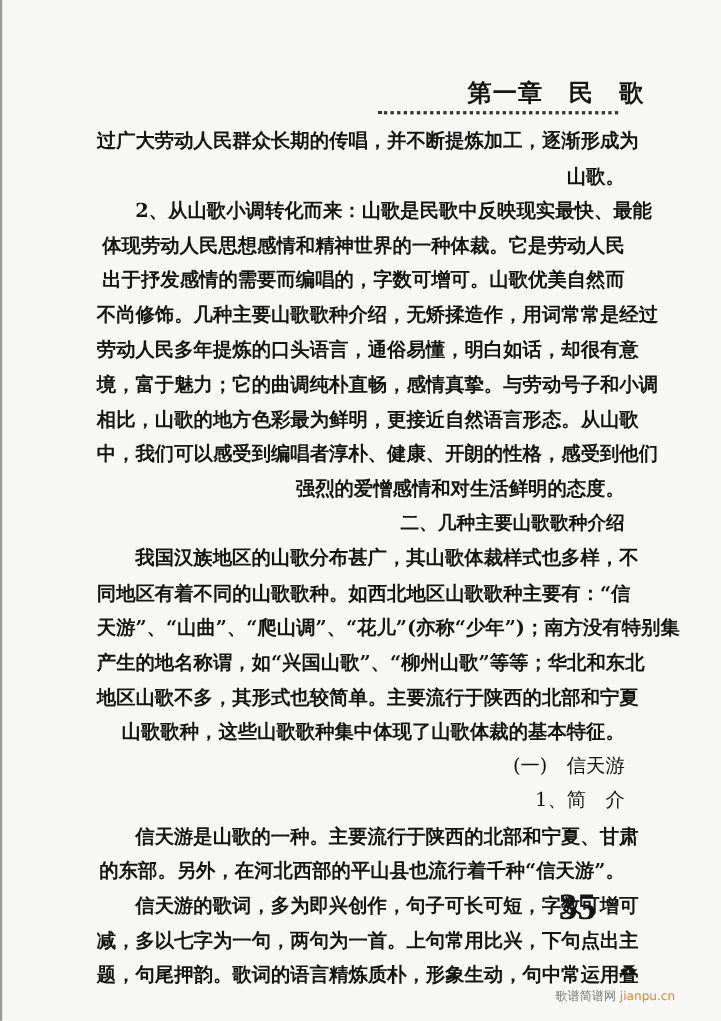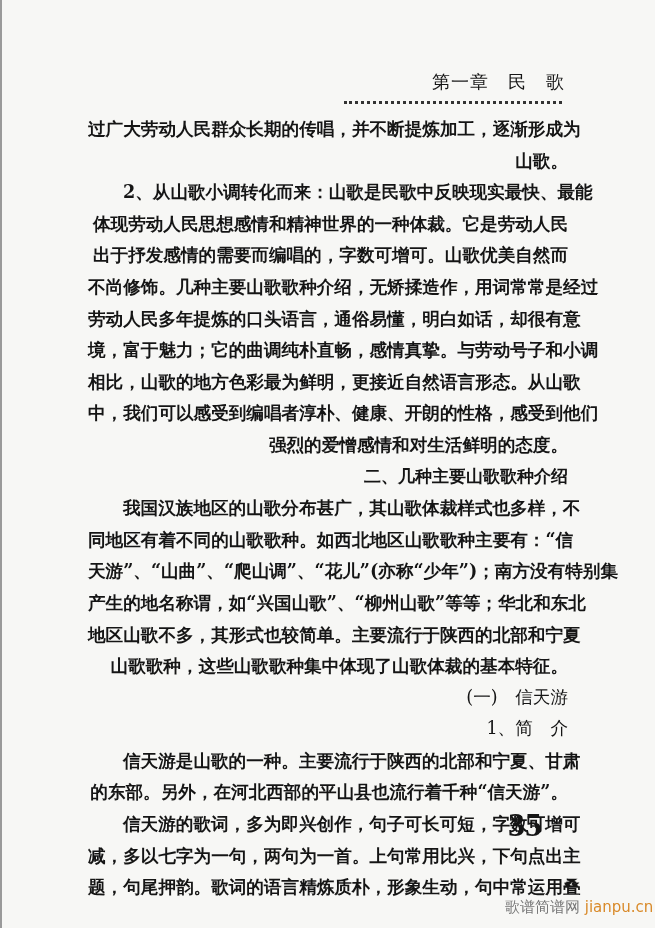--- a/index.html
+++ b/index.html
@@ -7,41 +7,41 @@
     width: 655px; height: 928px; position: relative; overflow: hidden;
     background: #f7f7f5;
     font-family: "DejaVu Serif", "Liberation Serif", serif;
     color: #151515;
   }
   .page-edge {
     position: absolute; left: 0; top: 0; width: 2px; height: 928px; background: #9a9a9a;
   }
   .header-title {
     position: absolute; left: 425px; top: 70px; width: 140px; text-align: right;
-    font-size: 18px; font-weight: normal; letter-spacing: 1px; white-space: pre;
+    font-size: 22px; font-weight: bold; letter-spacing: 1px; white-space: pre;
     font-family: "DejaVu Sans", "Liberation Sans", sans-serif;
   }
   .header-rule {
     position: absolute; left: 344px; top: 101px; width: 218px; height: 0;
     border-top: 3px dotted #333;
   }
   .body-text {
     position: absolute; left: 88px; top: 113px; width: 480px;
     font-size: 17.6px; line-height: 31.6px; font-weight: bold;
   }
   .line { white-space: nowrap; height: 31.6px; overflow: visible; text-align: right; }
   .indent { padding-left: 35px; }
   .heading { padding-left: 35px; font-family: "DejaVu Sans", "Liberation Sans", sans-serif; font-weight: bold; font-size: 17px; }
   .sub-item { padding-left: 35px; font-weight: normal; }
   .page-number {
     position: absolute; left: 508px; top: 806px; font-size: 34px; font-weight: bold;
     font-family: "Liberation Serif", serif;
   }
   .watermark {
-    position: absolute; left: 505px; top: 898px; font-size: 15px; color: #777;
+    position: absolute; left: 505px; top: 898px; font-size: 11px; color: #777;
     font-family: "DejaVu Sans", sans-serif;
   }
   .watermark .url { color: #d98a2a; }
 </style>
 </head>
 <body>
 
 <div class="page-edge"></div>
 
 <div class="header-title">第一章　民　歌</div>

